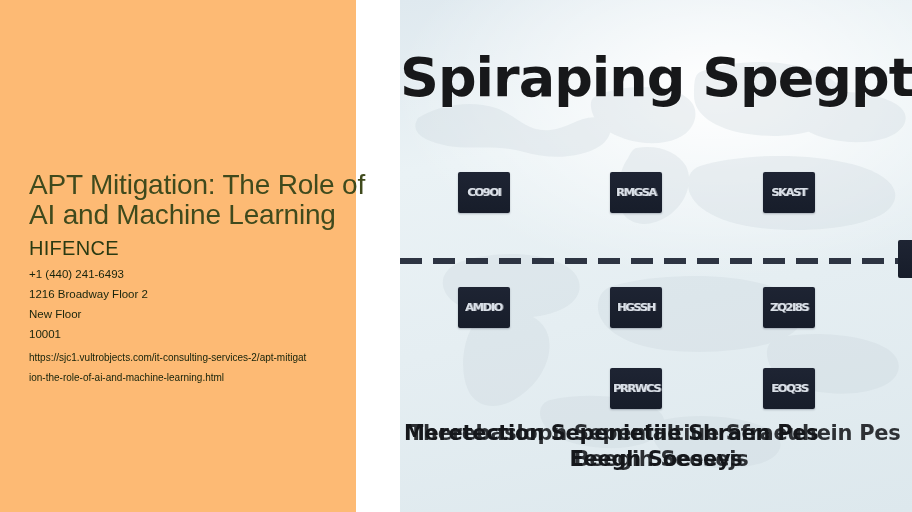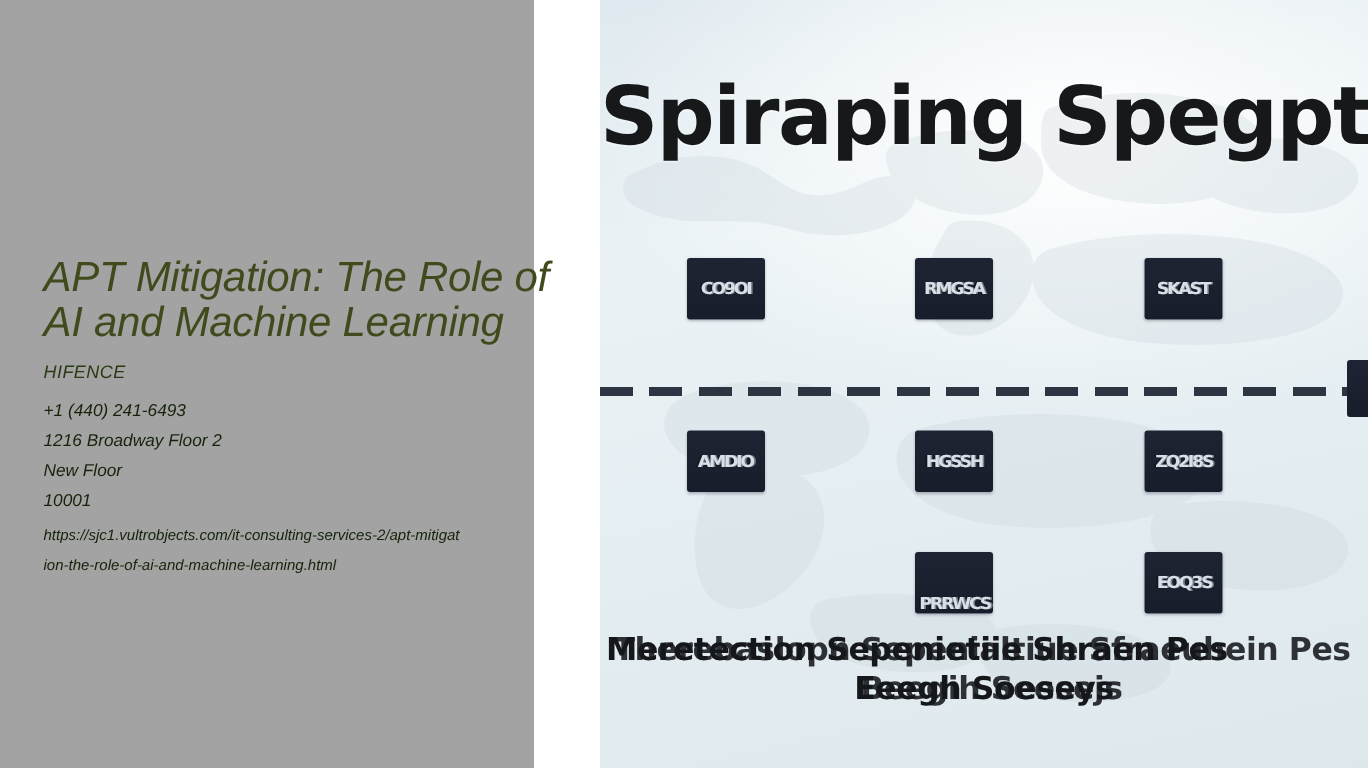--- a/index.html
+++ b/index.html
@@ -6,33 +6,32 @@
   html,body { width:912px; height:512px; overflow:hidden; }
   body {
     font-family:"Liberation Sans", sans-serif;
     background:#ffffff;
   }
   #page { position:relative; width:912px; height:512px; overflow:hidden; }
 
   
   #left-panel {
     position:absolute; left:0; top:0; width:356px; height:512px;
-    background:#a3a3a3;
-    font-style:italic;
+    background:#fdba74;
   }
   #left-inner {
     position:absolute; left:29px; top:170px; width:345px;
   }
   #article-title {
     font-size:28px; line-height:30px; font-weight:400;
     color:#3f4a1d; letter-spacing:-0.2px;
     margin-bottom:8px;
   }
   #brand-name {
-    font-size:12px; line-height:20px; color:#2a3a12;
+    font-size:20px; line-height:20px; color:#2a3a12;
     letter-spacing:0.3px; margin-bottom:6px;
   }
   .contact-line {
     font-size:11.5px; line-height:20px; color:#17240c;
   }
   .url-line {
     font-size:10px; line-height:20px; color:#14220a;
     white-space:nowrap;
   }
   #url-block { margin-top:4px; }
@@ -198,21 +197,21 @@
     <div class="tile" style="left:58px;  top:287px;">
       <span class="tile-text">AMDIO</span>
     </div>
     <div class="tile" style="left:210px; top:287px;">
       <span class="tile-text">HGSSH</span>
     </div>
     <div class="tile" style="left:363px; top:287px;">
       <span class="tile-text">ZQ2I8S</span>
     </div>
 
-    <div class="tile" style="left:210px; top:368px;align-items:flex-end;">
+    <div class="tile" style="left:210px; top:368px;">
       <span class="tile-text">PRRWCS</span>
     </div>
     <div class="tile" style="left:363px; top:368px;text-align:right;">
       <span class="tile-text">EOQ3S</span>
     </div>
 
     <div id="caption">
       <div class="cap-line" id="cap-a">Meretection Sepenietiie Shraen Pes</div>
       <div class="cap-line" id="cap-b">Therebaslopn Sepenialtiue Sfraeuhein Pes</div>
       <div class="cap-line" id="cap-c">Eeegh            Soeseys</div>

